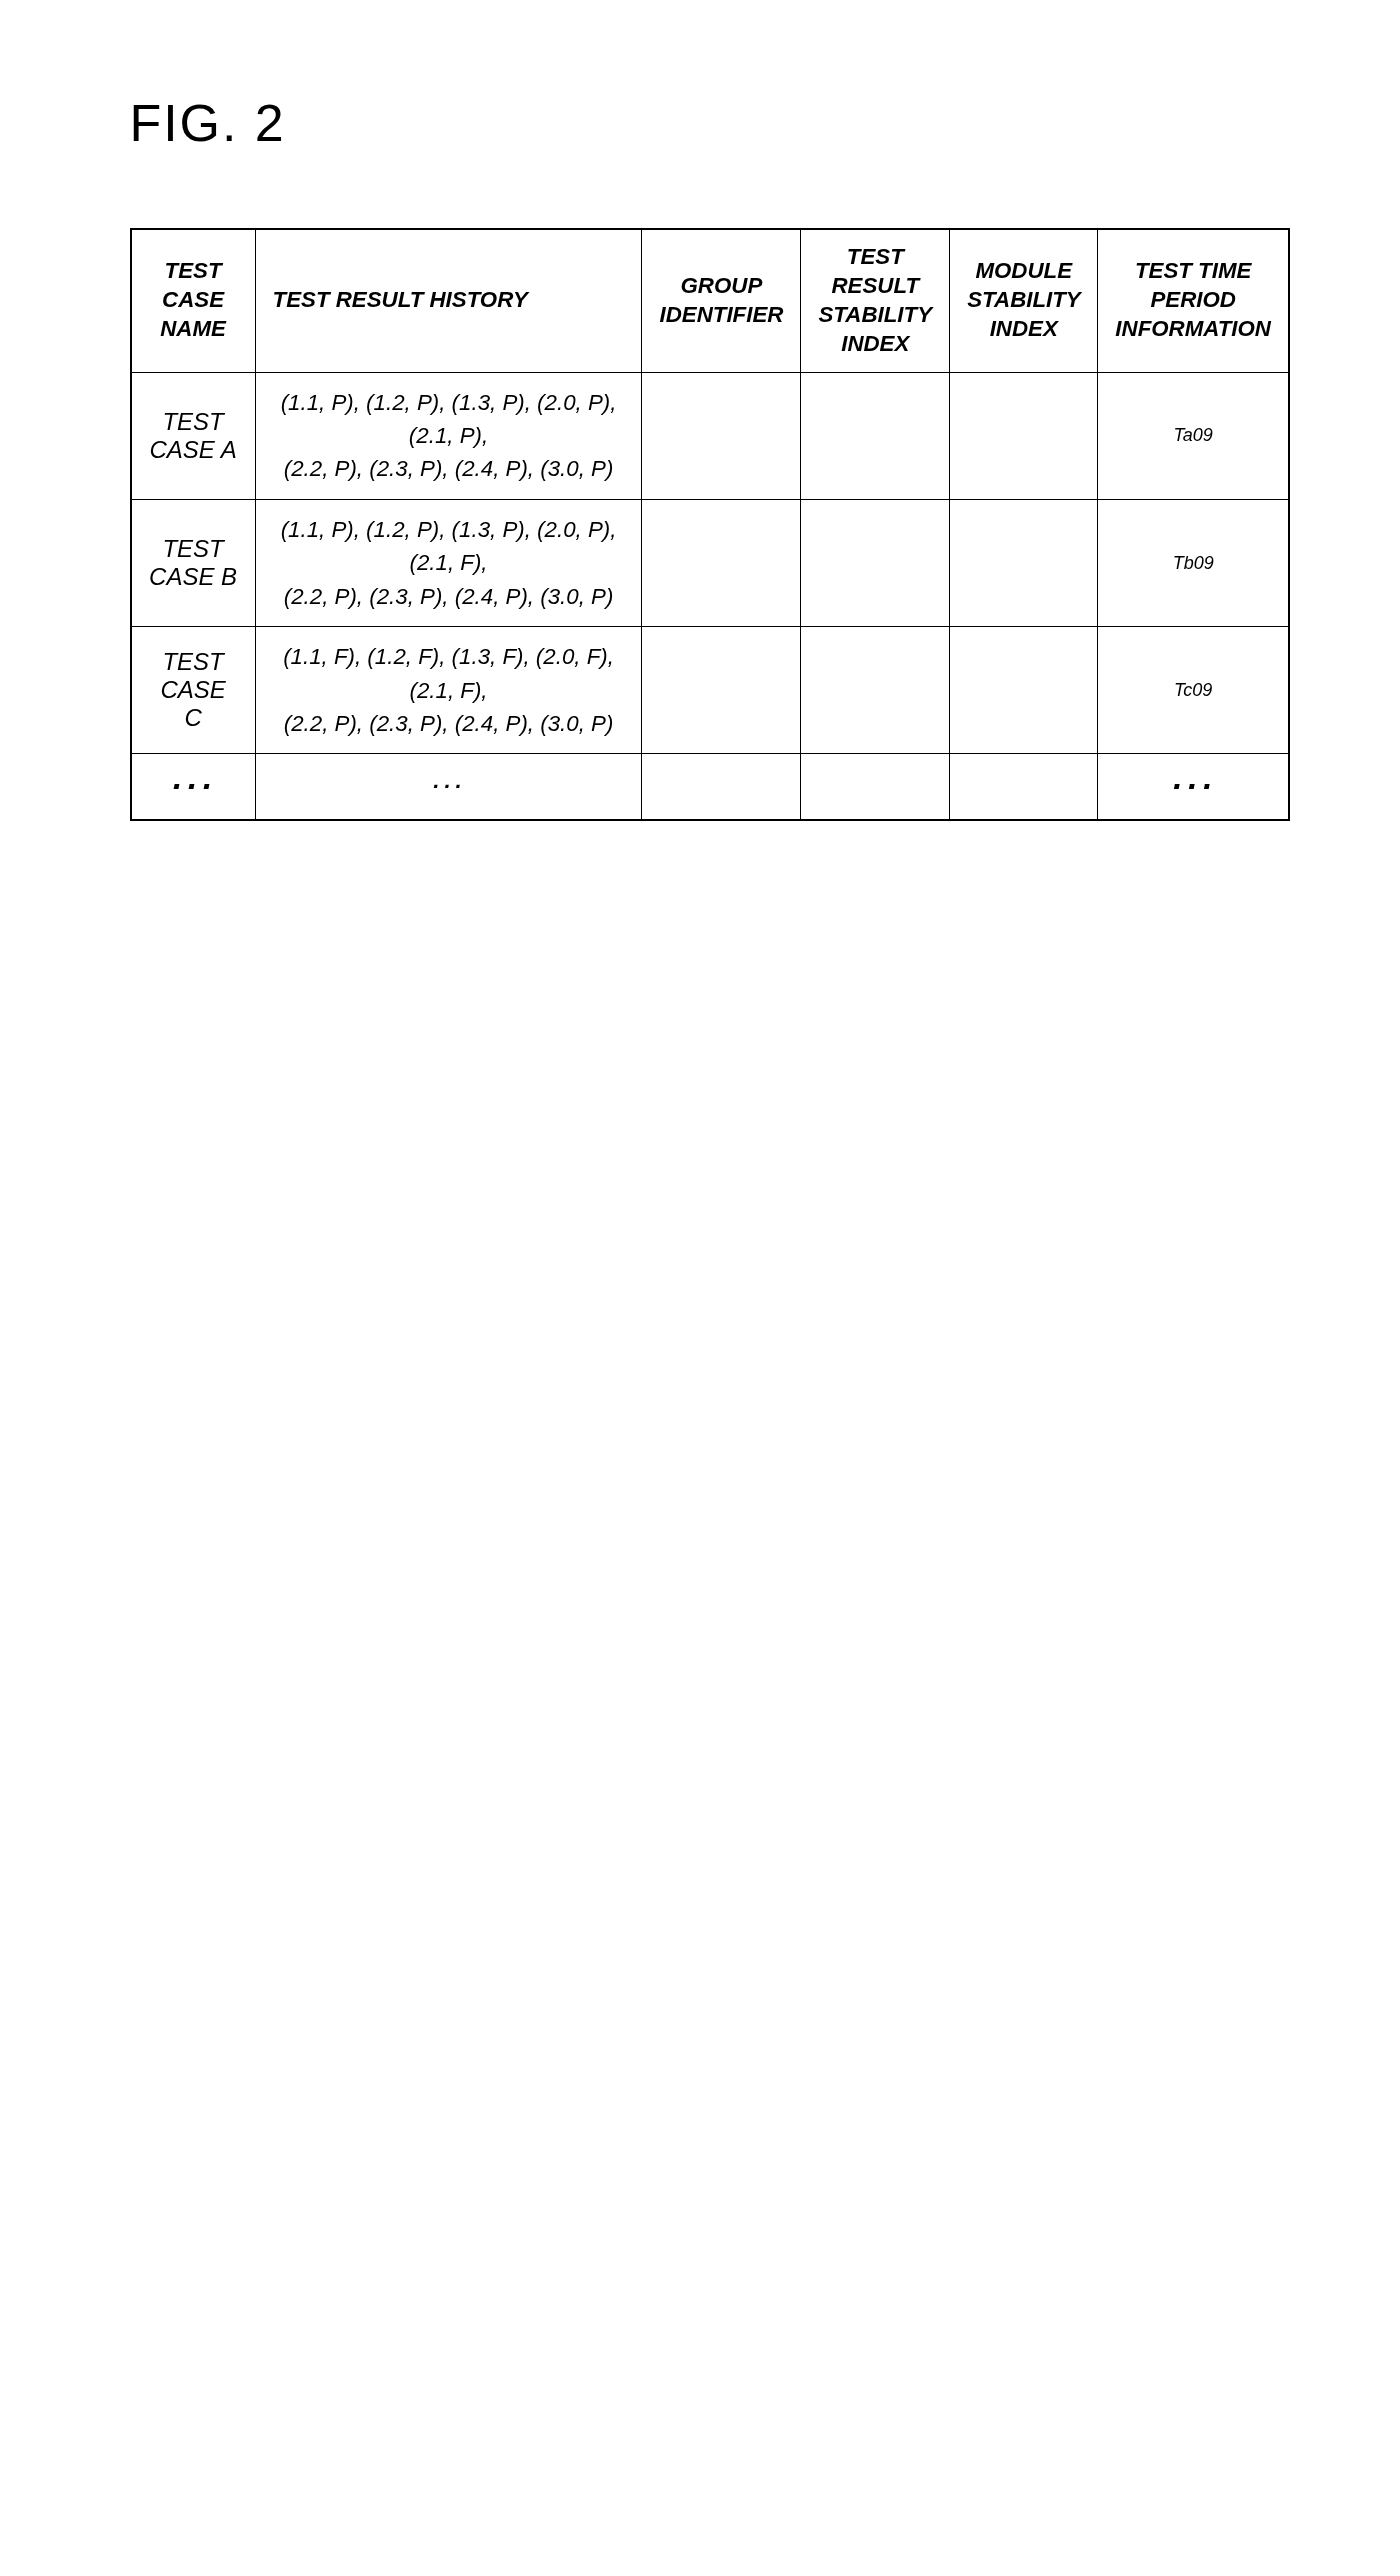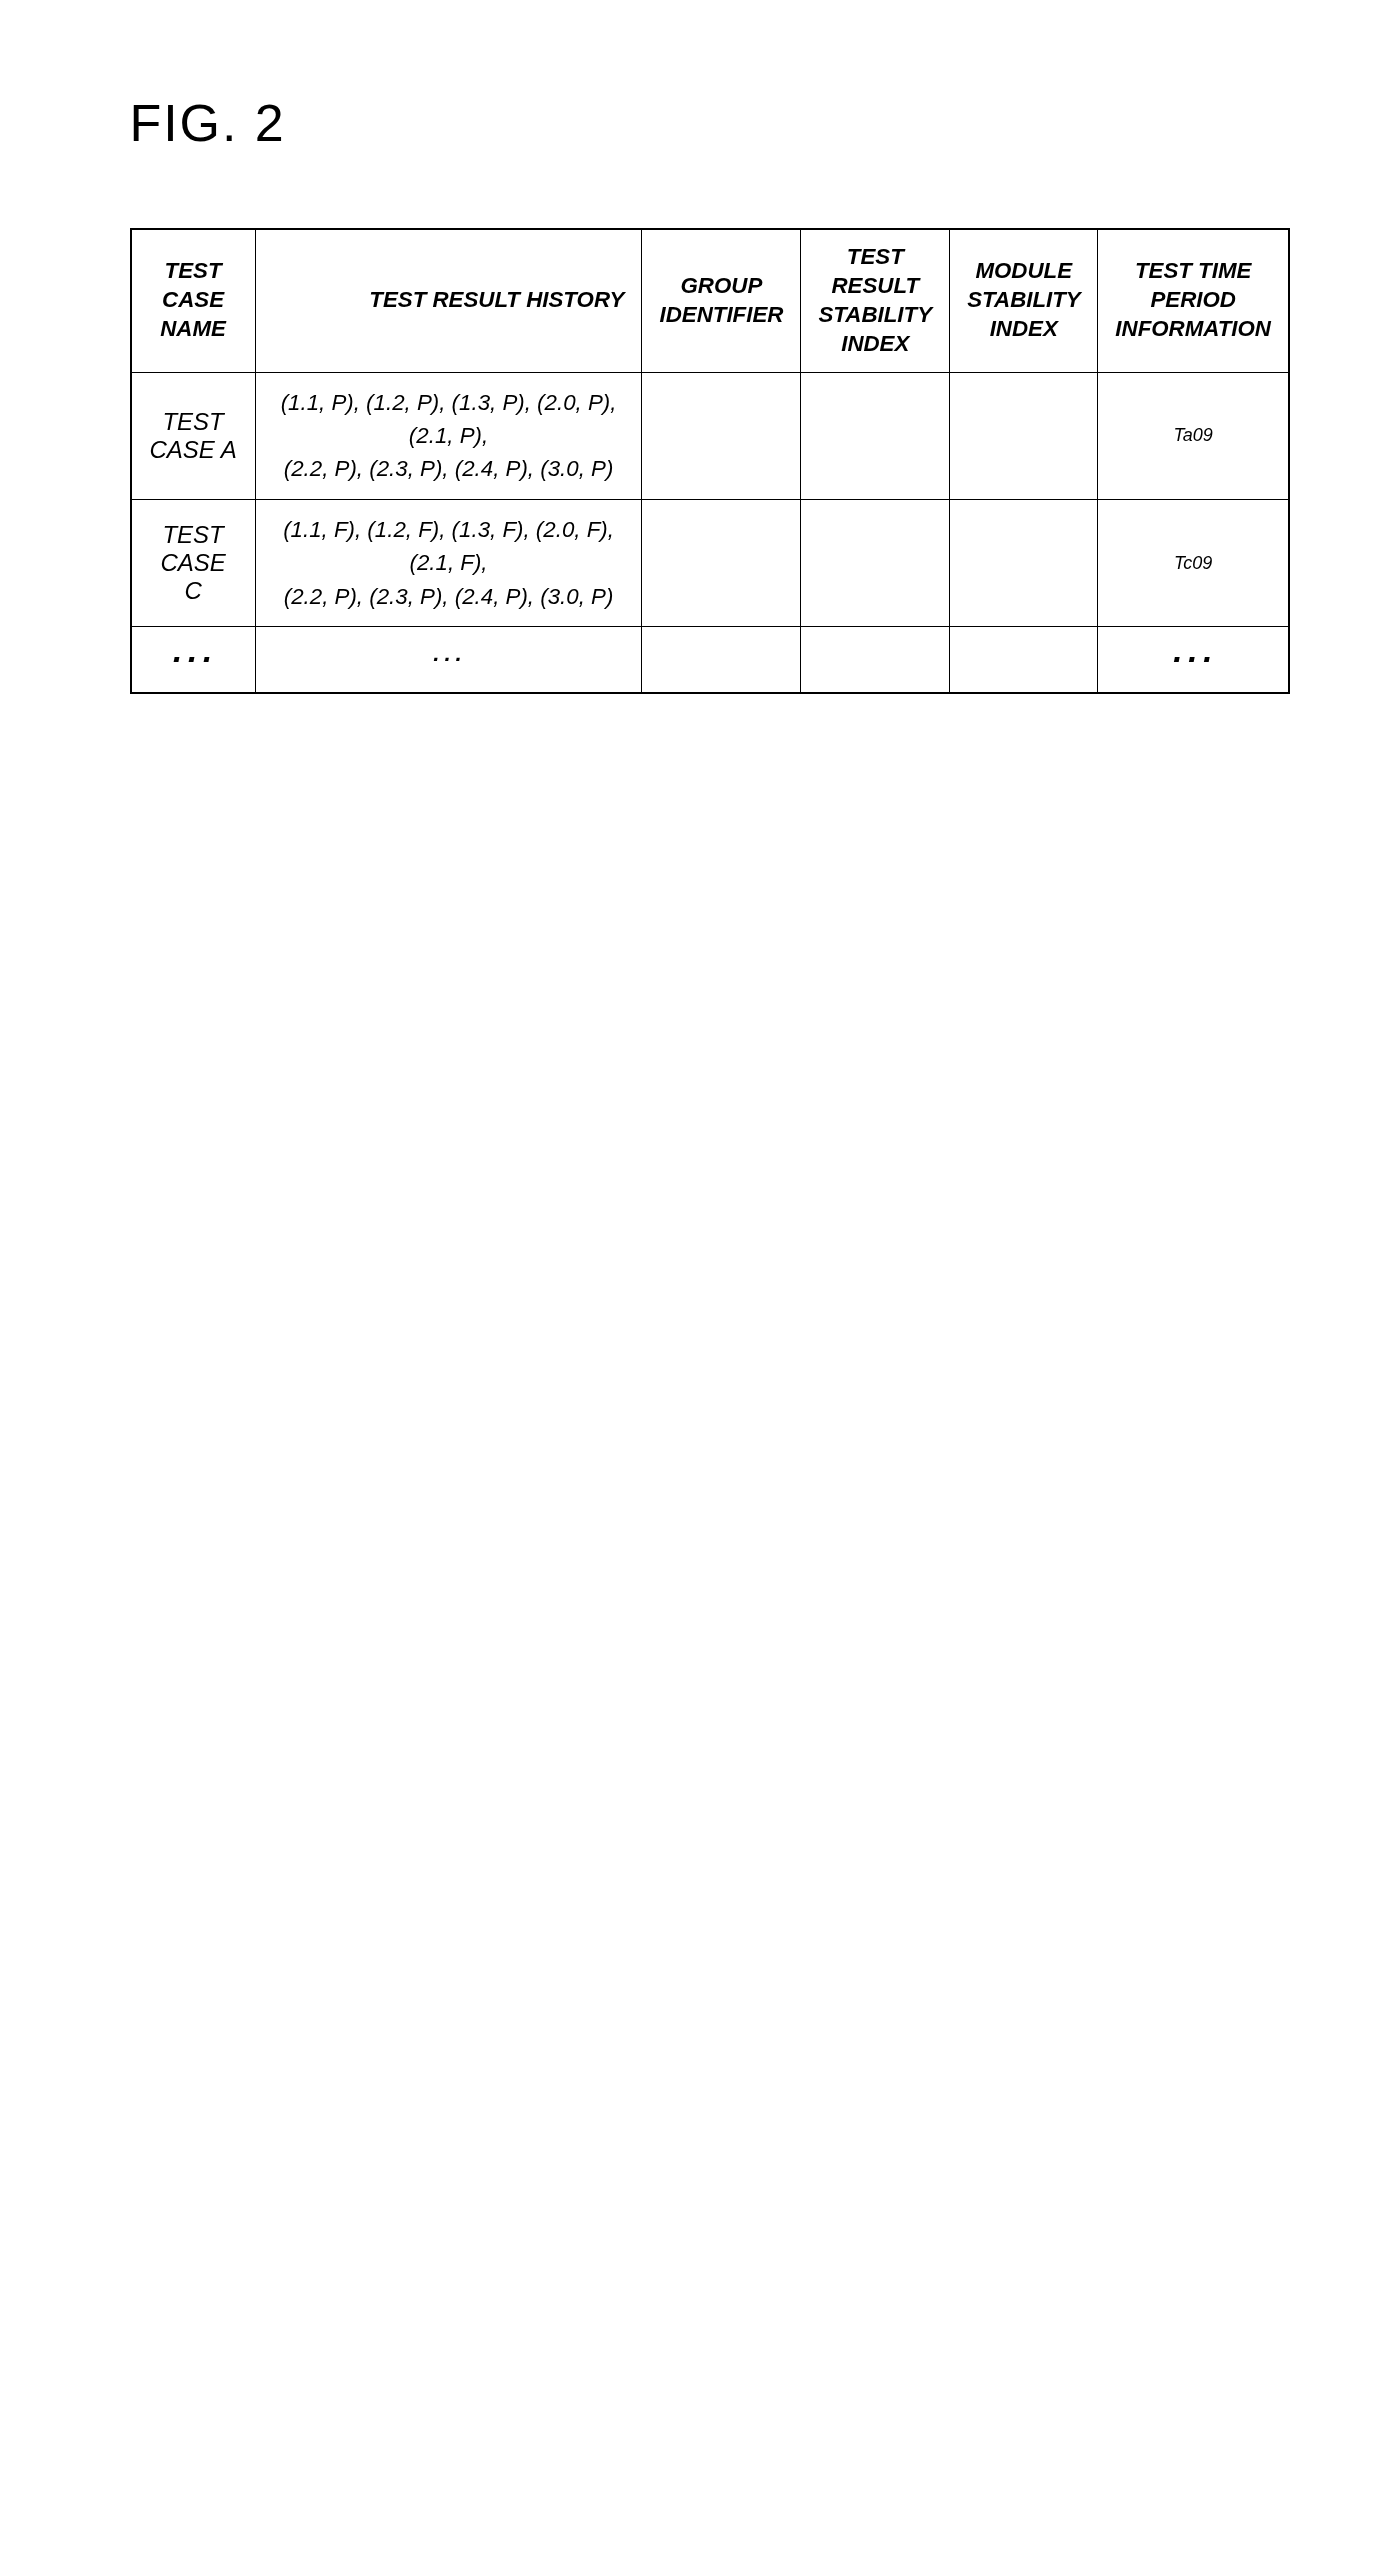--- a/index.html
+++ b/index.html
@@ -61,21 +61,21 @@
       font-size: 22.3px;
       line-height: 1.3;
     }
 
     .col-test-case {
       width: 130px;
     }
 
     .col-history {
       width: 447px;
-      text-align: right;
+      text-align: left;
     }
 
     .col-group {
       width: 121px;
     }
 
     .col-stability-index {
       width: 149px;
       margin-top: 42px;
     }
@@ -125,20 +125,28 @@
       <tbody>
         <tr>
           <td class="col-test-case">TEST CASE A</td>
           <td class="col-history history-cell">(1.1, P), (1.2, P), (1.3, P), (2.0, P), (2.1, P),<br>(2.2, P), (2.3, P), (2.4, P), (3.0, P)</td>
           <td class="col-group"></td>
           <td class="col-stability-index"></td>
           <td class="col-module-stability"></td>
           <td class="col-test-time time-cell">Ta09</td>
         </tr>
         <tr>
+          <td class="col-test-case">TEST CASE B</td>
+          <td class="col-history history-cell">(1.1, P), (1.2, P), (1.3, P), (2.0, P), (2.1, F),<br>(2.2, P), (2.3, P), (2.4, P), (3.0, P)</td>
+          <td class="col-group"></td>
+          <td class="col-stability-index"></td>
+          <td class="col-module-stability"></td>
+          <td class="col-test-time time-cell">Tb09</td>
+        </tr>
+        <tr>
           <td class="col-test-case">TEST CASE C</td>
           <td class="col-history history-cell">(1.1, F), (1.2, F), (1.3, F), (2.0, F), (2.1, F),<br>(2.2, P), (2.3, P), (2.4, P), (3.0, P)</td>
           <td class="col-group"></td>
           <td class="col-stability-index"></td>
           <td class="col-module-stability"></td>
           <td class="col-test-time time-cell">Tc09</td>
         </tr>
         <tr>
           <td class="col-test-case dots-cell">···</td>
           <td class="col-history history-cell dots-cell" style="text-align:center;">···</td>

